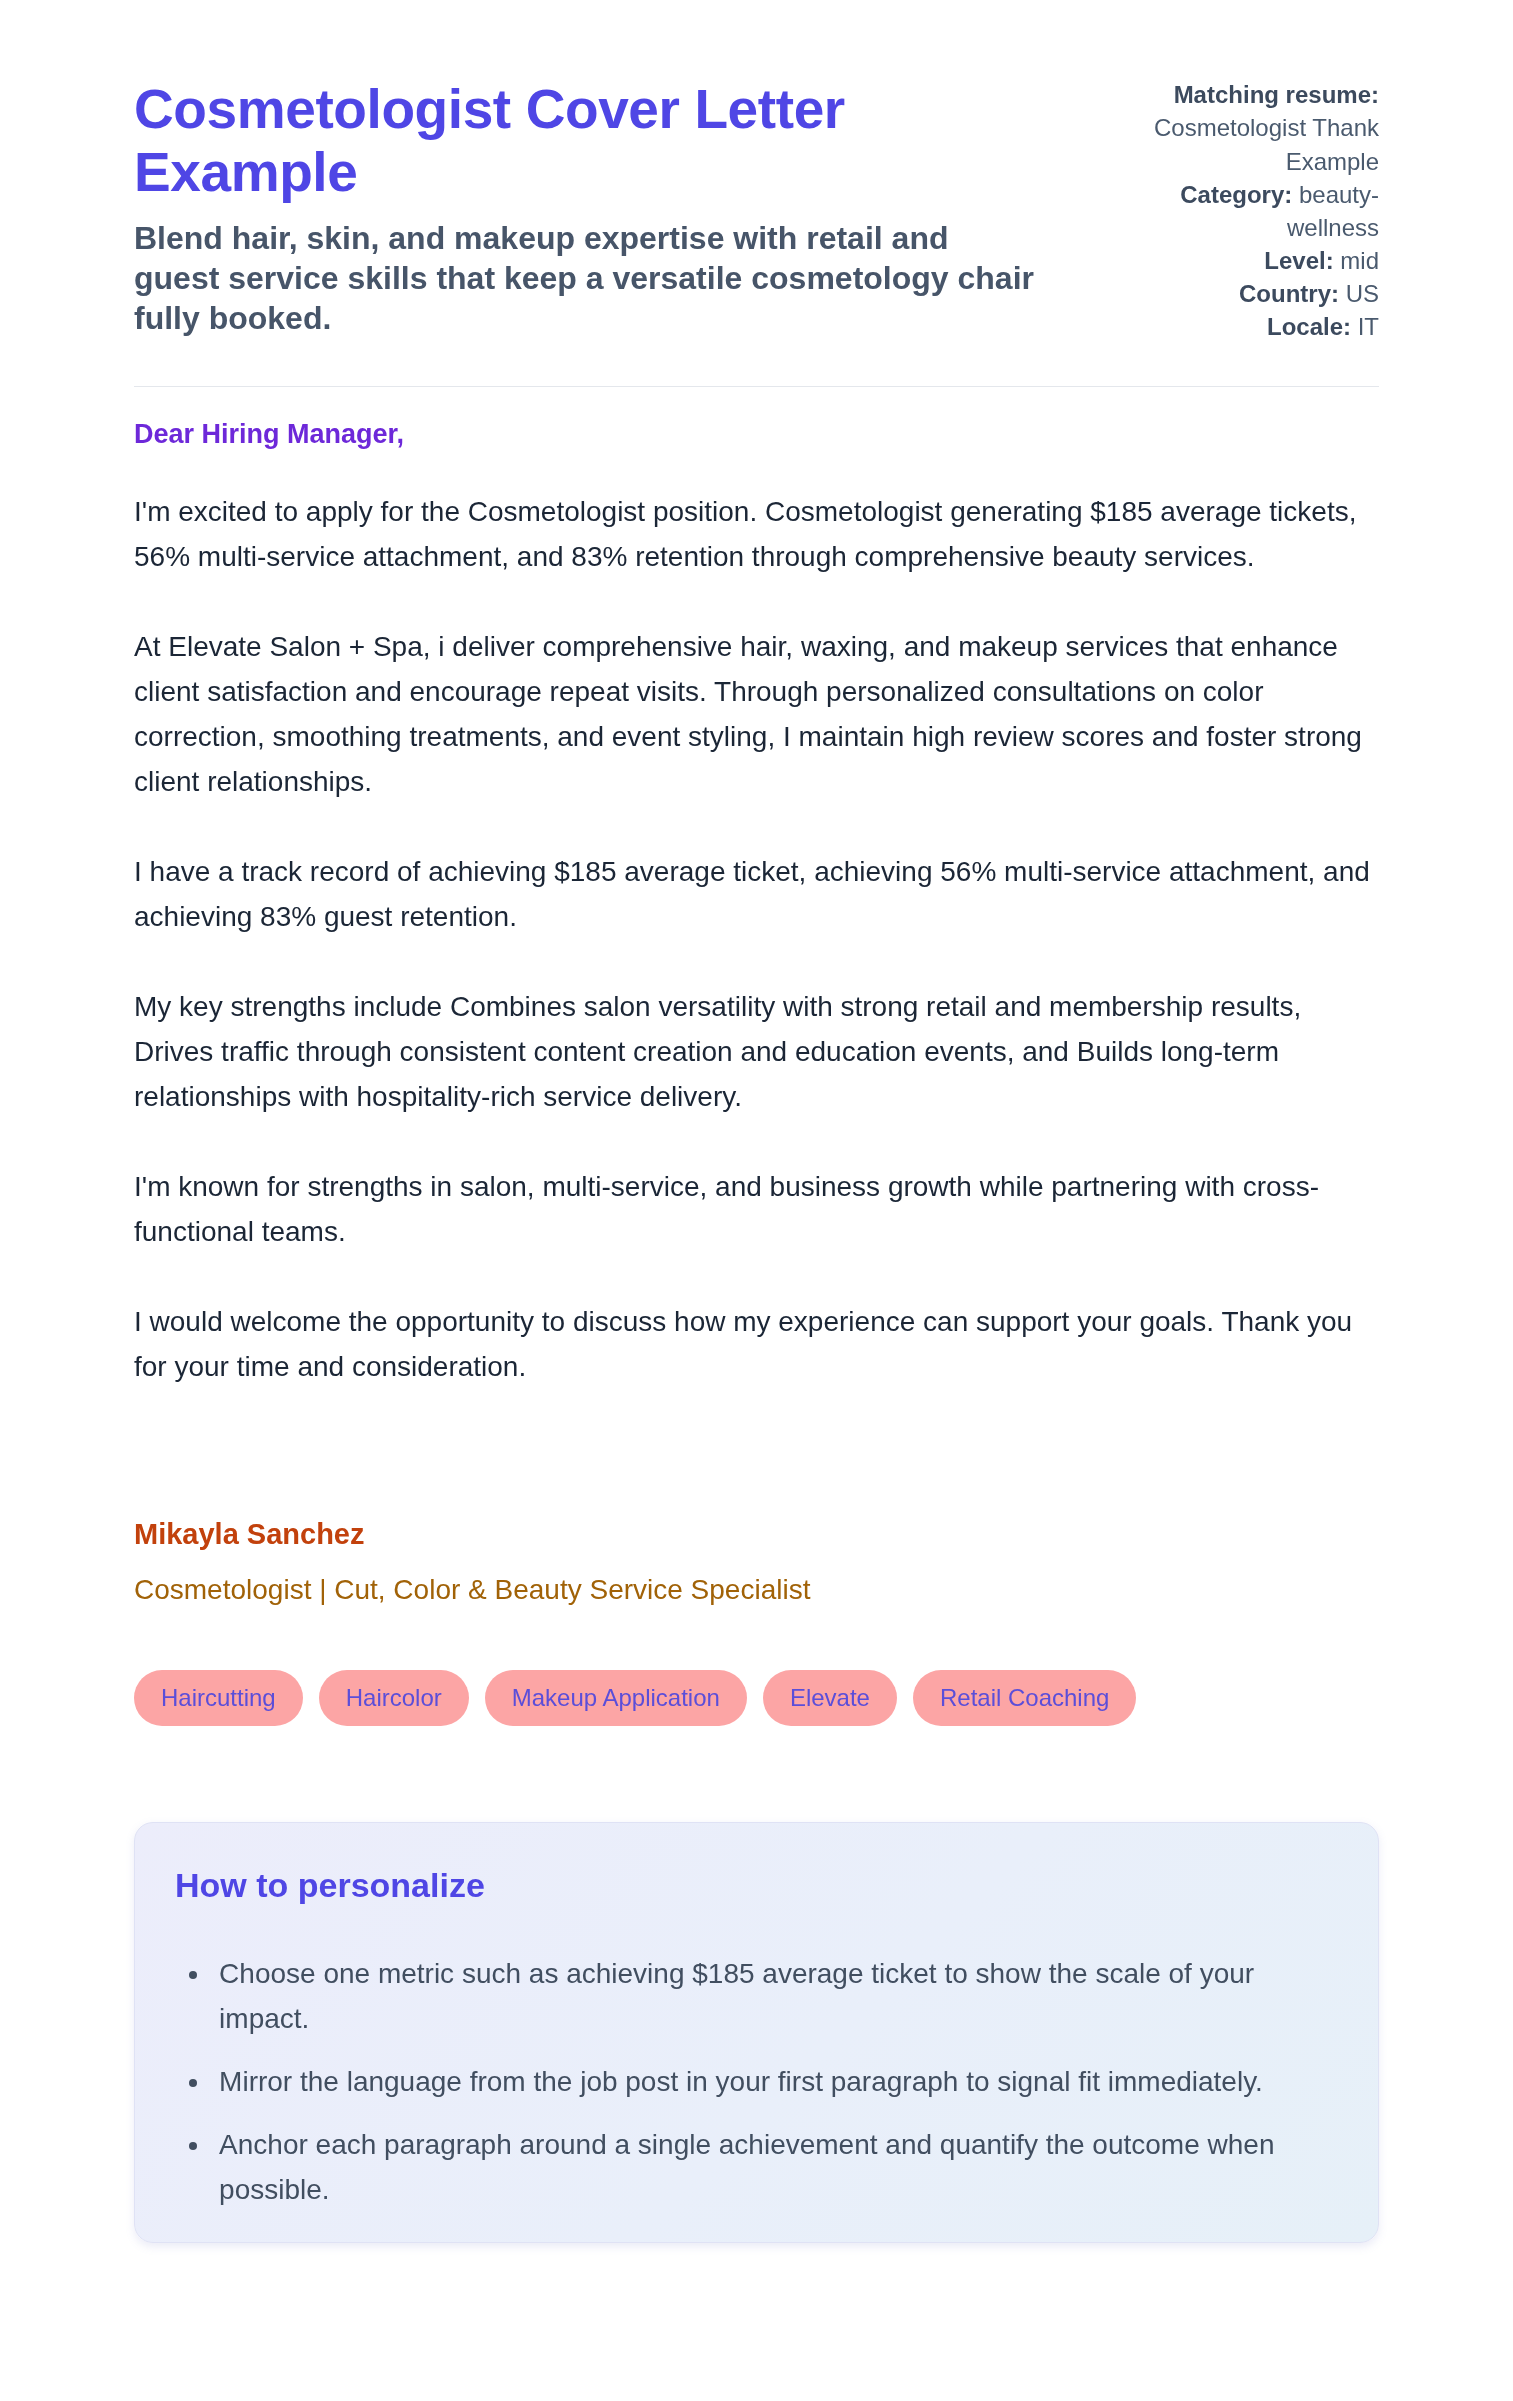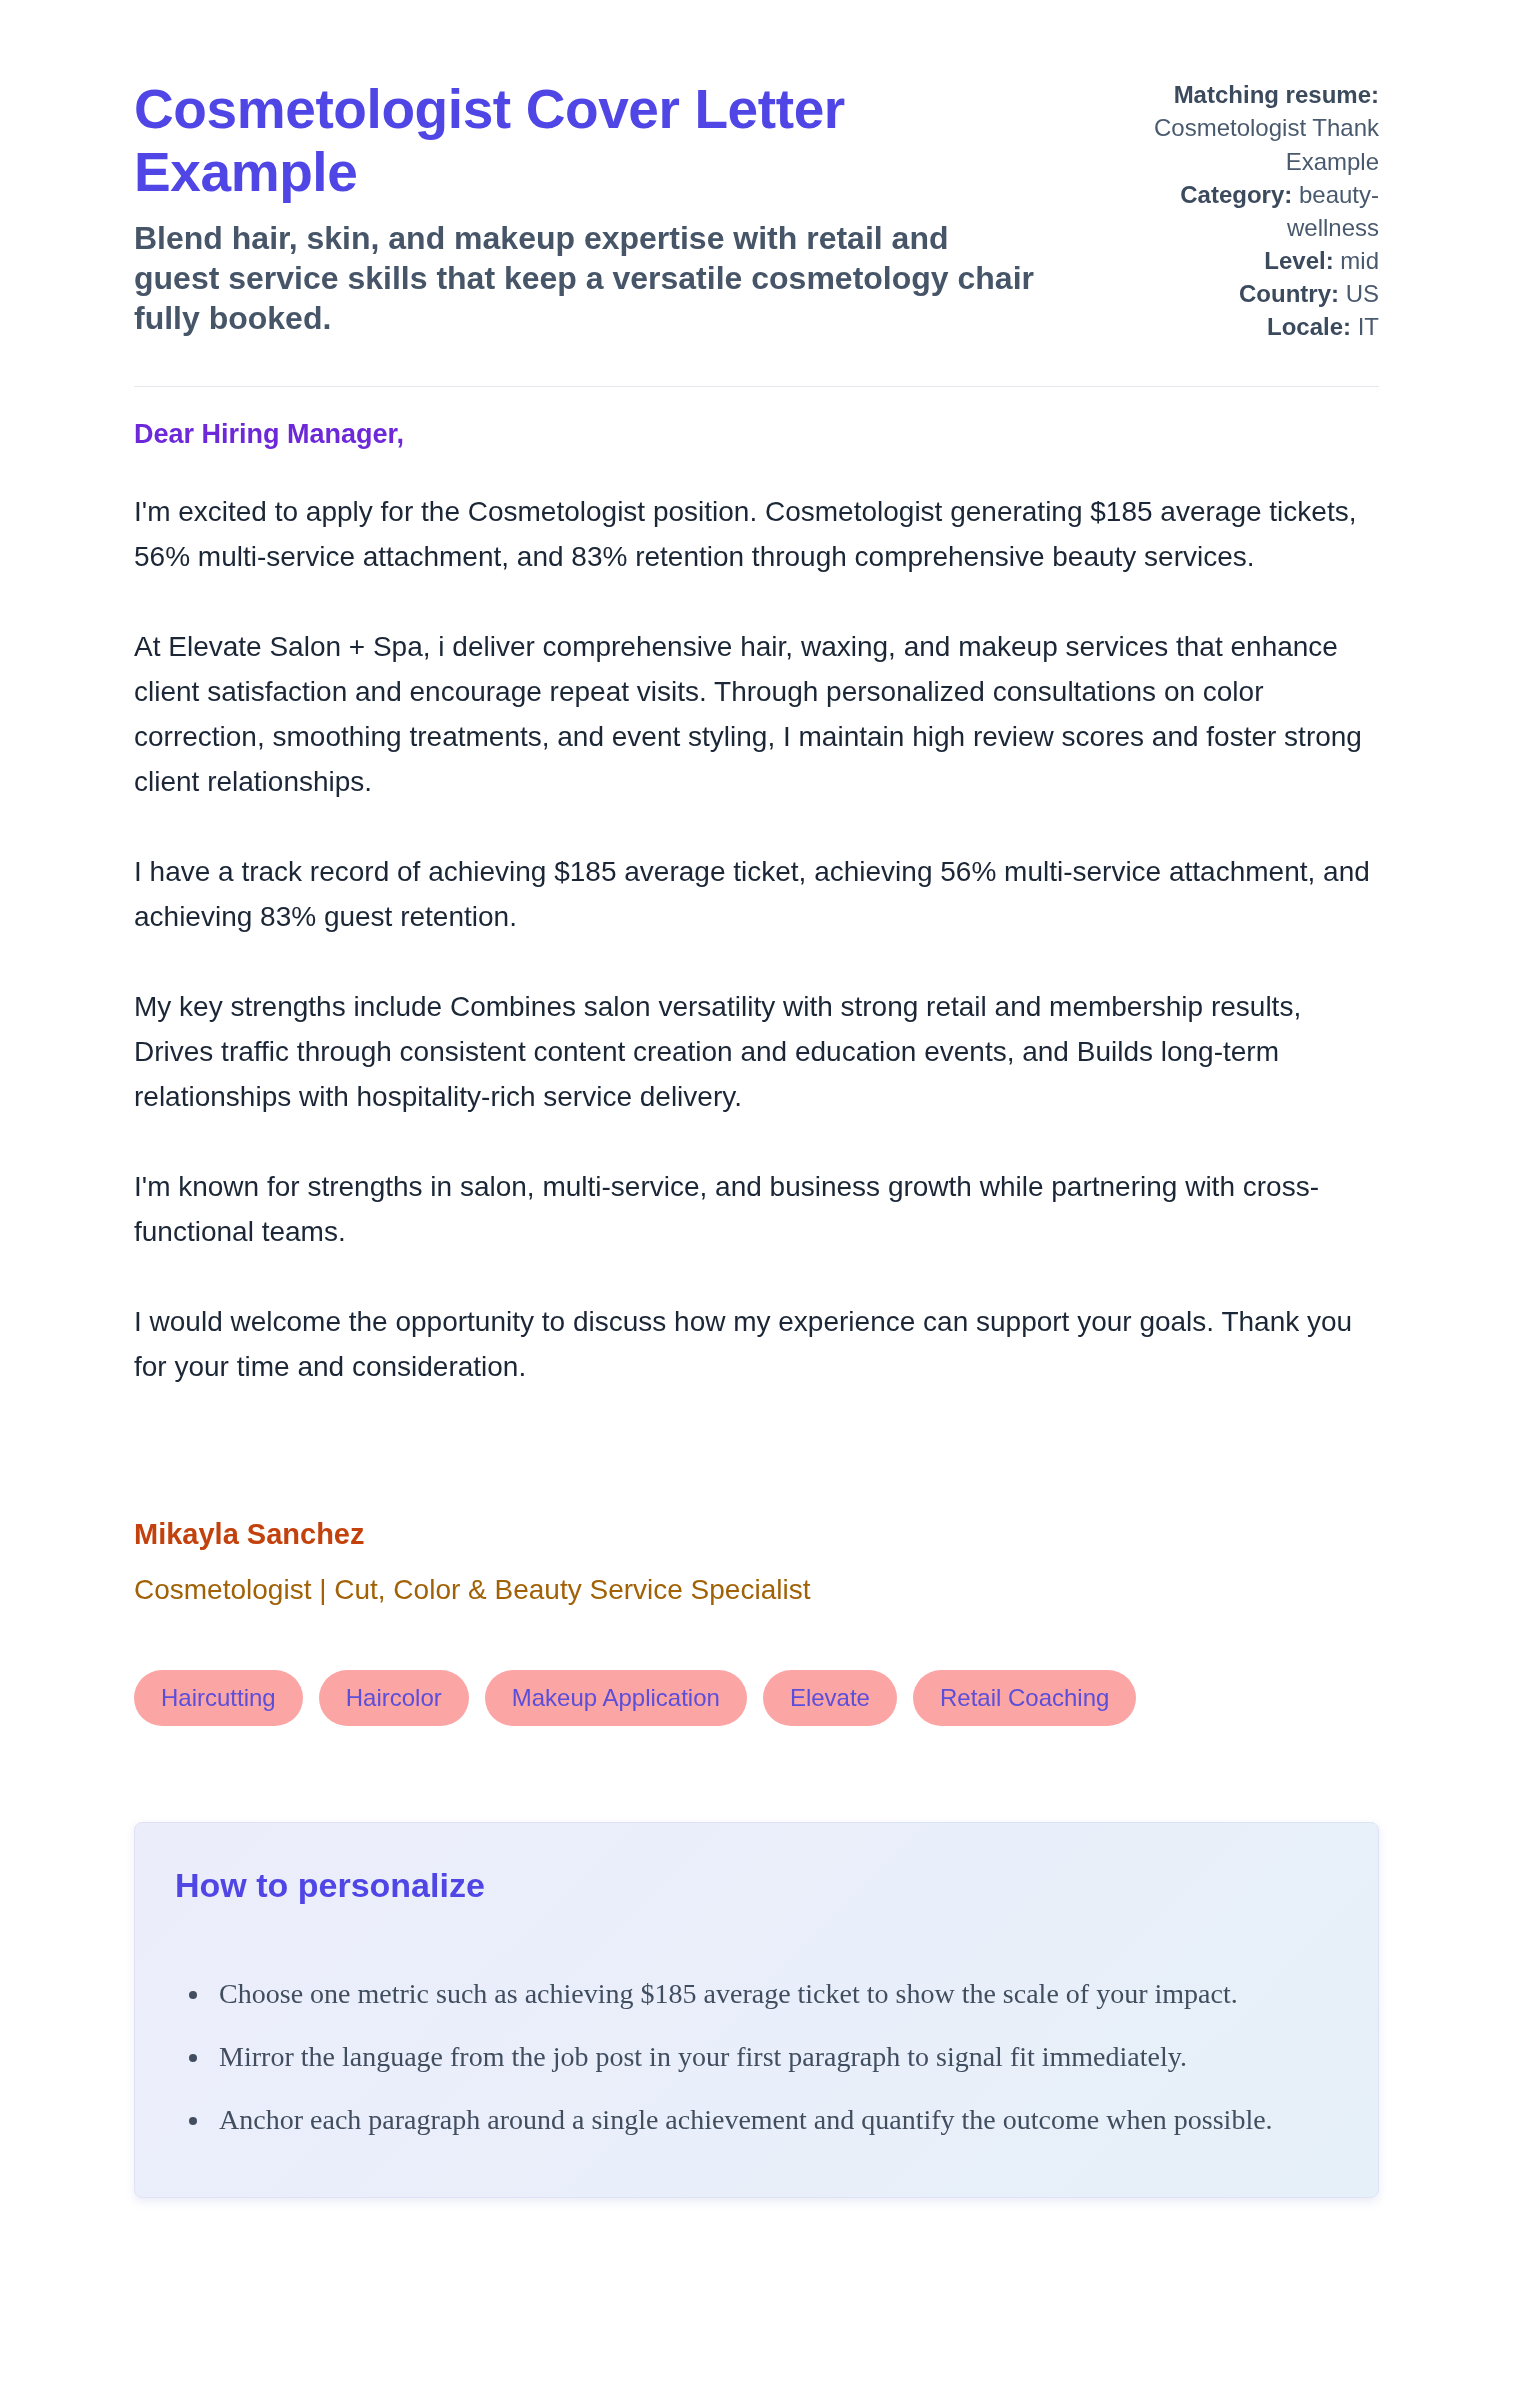--- a/index.html
+++ b/index.html
@@ -99,34 +99,33 @@
     padding: 13.4px 27px;
     border-radius: 889px;
     cursor: pointer;
   }
 
   
   .personalize {
     margin-top: 96px;
     background: linear-gradient(135deg, #ecedfb 0%, #e9effa 55%, #e6f0f8 100%);
     border: 0.9px solid #dfe2f5;
-    border-radius: 8px;
-    padding: 43px 40px 55px 40px;
+    border-radius: 19px;
+    padding: 43px 40px 30px 40px;
     box-shadow: 0 3.6px 9px rgba(120, 130, 200, 0.15);
   }
   .personalize-title {
     color: #4f46e5;
     font-size: 34px;
     font-weight: 700;
   }
   .personalize-list {
-    margin-top: 66px;
+    margin-top: 46px;
     padding-left: 37px;
     list-style: disc;
-    font-family: Liberation Serif, serif;
   }
   .personalize-list li {
     color: #414e60;
     font-size: 28px;
     line-height: 45px;
     margin-bottom: 18px;
     padding-left: 7.1px;
   }
   .personalize-list li:last-child { margin-bottom: 0; }
 </style>

